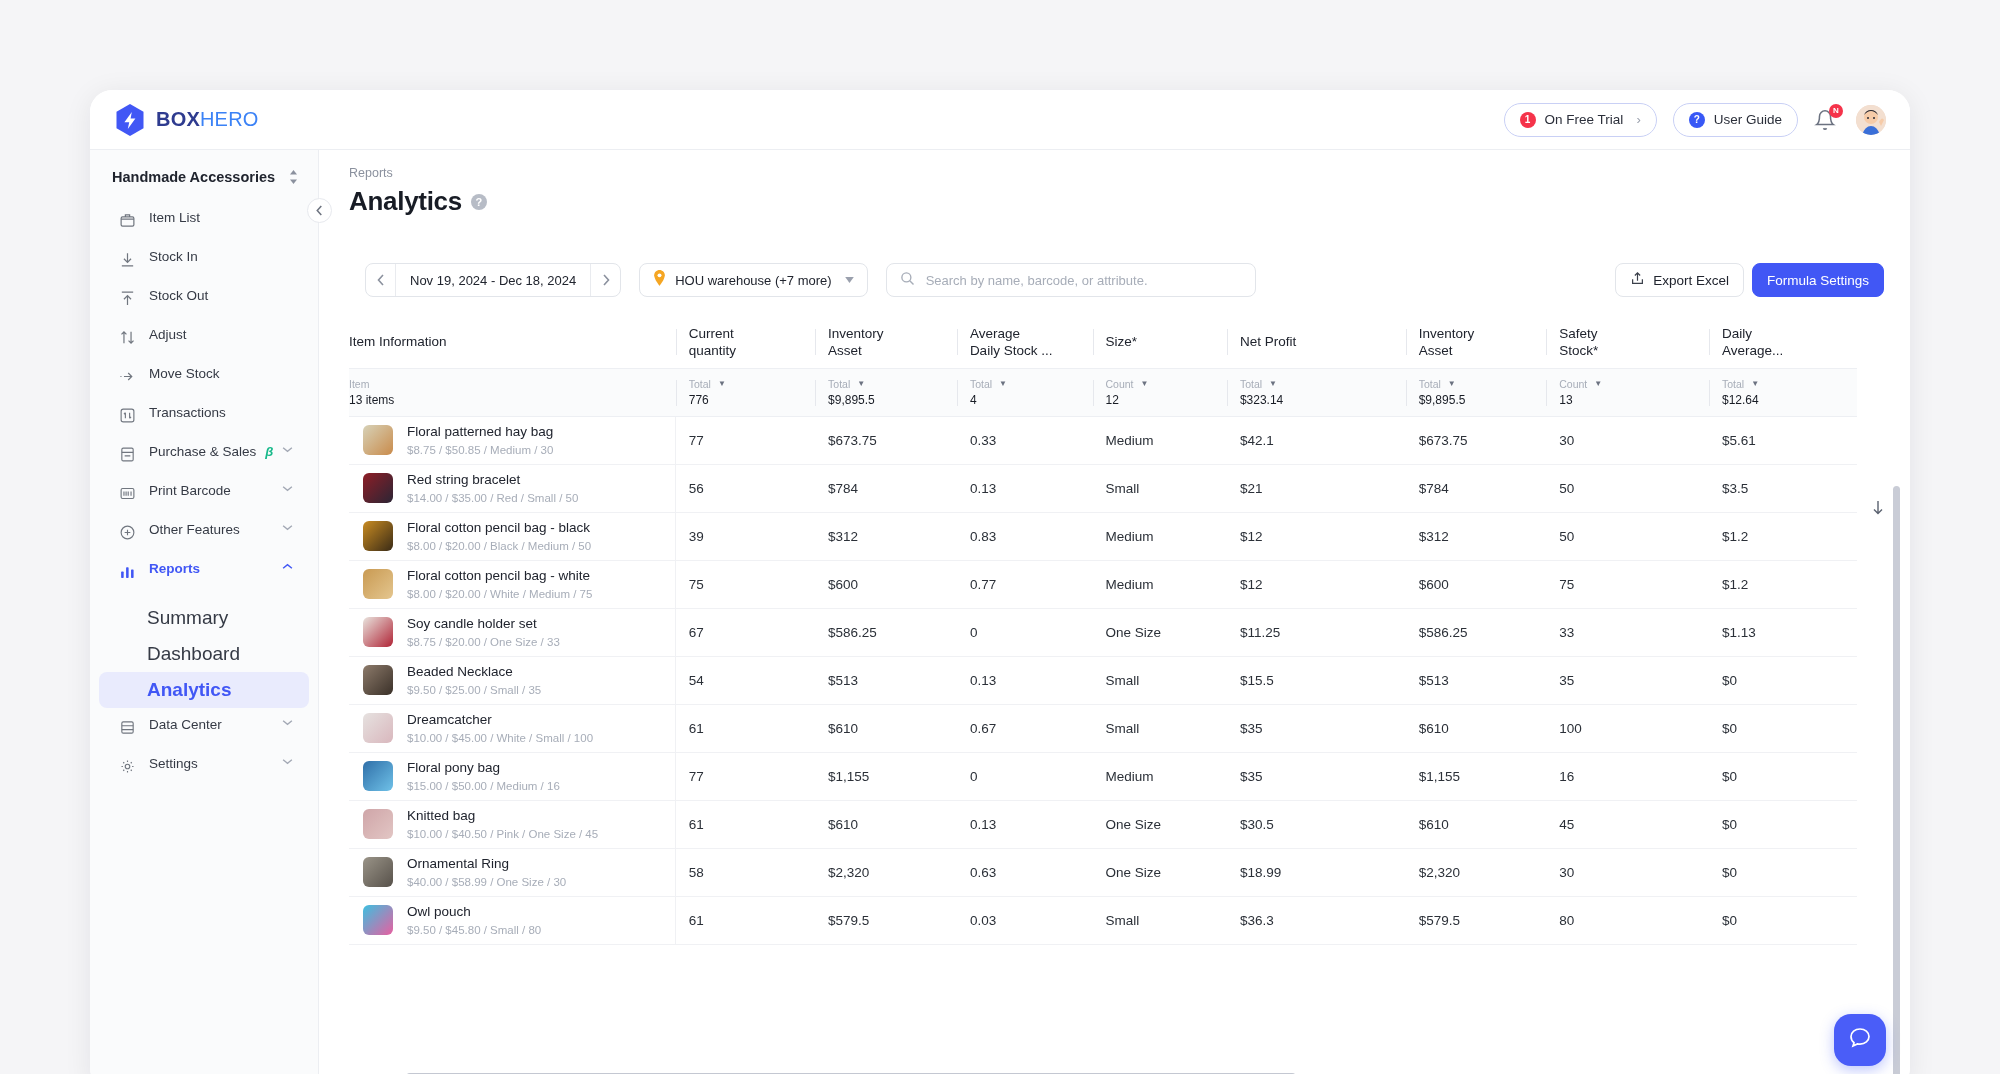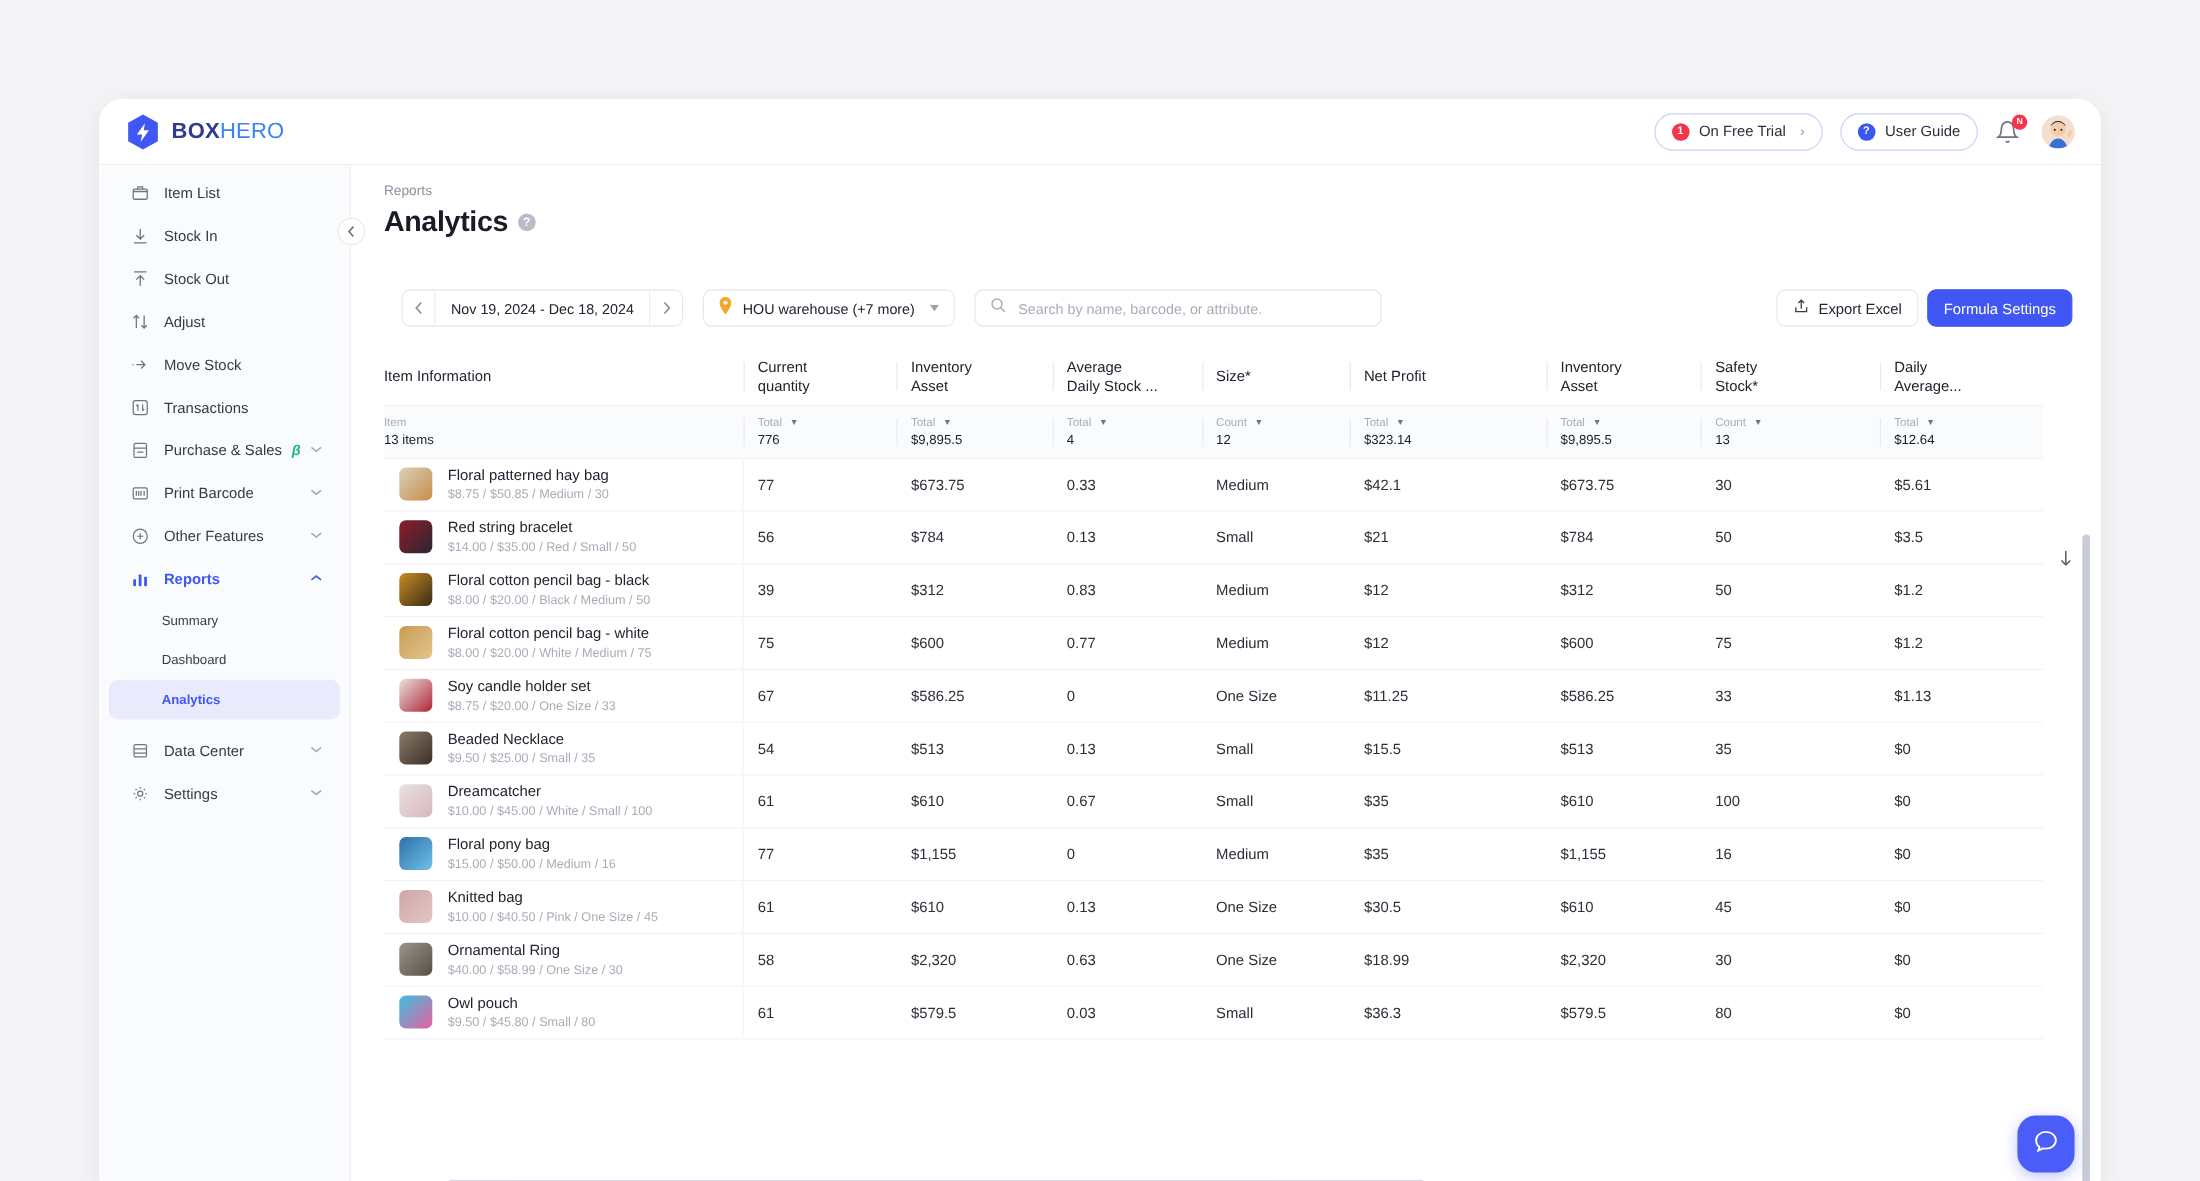--- a/index.html
+++ b/index.html
@@ -75,39 +75,39 @@
     height: 54px; display: flex; align-items: center;
     padding: 0 20px 0 22px; cursor: pointer;
   }
   .workspace-name { font-size: 14.5px; font-weight: 700; color: #20242e; }
   .workspace-arrows {
     margin-left: auto; font-size: 11px; color: #8b919e;
     line-height: 8px; text-align: center;
   }
   .navlist { padding-top: 6px; }
   .navitem {
-    height: 39px; display: flex; align-items: center;
+    height: 39px; display: flex; align-items: flex-start;
     padding: 0 16px 0 18px; margin: 0 9px; border-radius: 8px;
     cursor: pointer; position: relative;
   }
   .navitem .ico {
     width: 20px; height: 20px; margin-right: 12px;
     display: flex; align-items: center; justify-content: center;
     color: #70767f; flex: none;
   }
   .navitem .lbl { font-size: 13.5px; color: #353a45; white-space: nowrap; }
   .navitem .beta { margin-left: 9px; font-size: 13px; color: #17b98a; font-style: italic; font-weight: 600; }
   .navitem .caret { margin-left: auto; color: #a2a8b4; font-size: 10px; }
   .navitem.active .lbl { color: #4157f5; font-weight: 700; }
   .navitem.active .ico { color: #4157f5; }
   .navitem.active .caret { color: #4157f5; }
   .subitem {
     height: 36px; display: flex; align-items: center;
     padding-left: 48px; margin: 0 9px; border-radius: 8px; cursor: pointer;
-    font-size: 12px; color: #353a45;
+    font-size: 19px; color: #353a45;
   }
   .subitem.sel { background: #e9ebfd; color: #4157f5; font-weight: 700; }
   .nav-sep { height: 9px; }
 
   .collapse-btn {
     position: absolute; left: 217px; top: 108px;
     width: 25px; height: 25px; border-radius: 50%;
     background: #fff; border: 1px solid #e7e9ee;
     display: flex; align-items: center; justify-content: center;
     font-size: 11px; color: #737a88; cursor: pointer; z-index: 5;
@@ -280,20 +280,29 @@
           <path d="M8 10 q7-8 14 0 q-2-5-7-5 t-7 5" fill="#2a2a33"></path>
           <circle cx="12" cy="13" r="1" fill="#2a2a33"></circle>
           <circle cx="18" cy="13" r="1" fill="#2a2a33"></circle>
           <path d="M23 17 q3-6 5-2 l-3 6 z" fill="#f6cba8"></path>
         </svg>
       </div>
     </div>
   </div>
 
   <div class="sidebar">
+    <div class="workspace">
+      <span class="workspace-name">Handmade Accessories</span>
+      <span class="workspace-arrows">
+        <svg width="9" height="14" viewBox="0 0 9 14" fill="#8b919e">
+            <path d="M4.5 0 L8 4.5 H1 Z"></path>
+            <path d="M4.5 14 L1 9.5 H8 Z"></path>
+          </svg>
+      </span>
+    </div>
 
     <div class="navlist">
 
       <div class="navitem">
         <span class="ico">
             <svg width="17" height="17" viewBox="0 0 24 24" fill="none" stroke="currentColor" stroke-width="1.7">
               <rect x="3" y="7" width="18" height="13" rx="2"></rect>
               <path d="M3 10h18M9 7V4h6v3"></path>
             </svg>
           </span>

